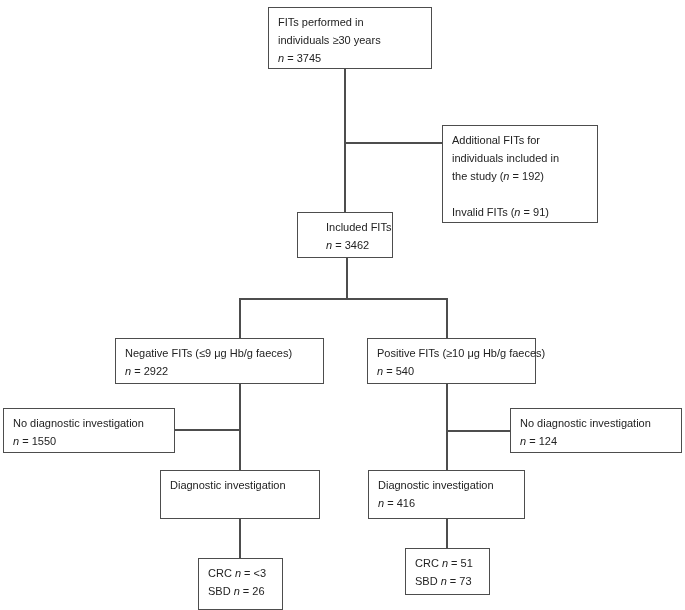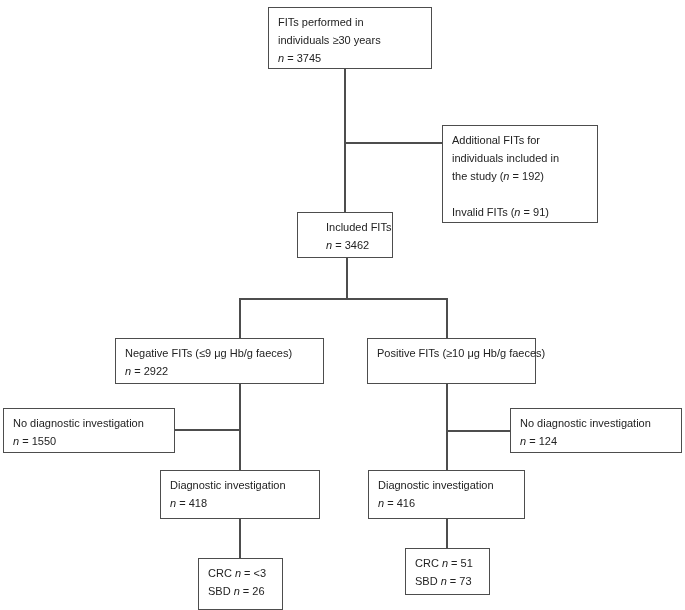--- a/index.html
+++ b/index.html
@@ -90,32 +90,32 @@
   <div class="flow-box" id="box-included-fits">
       <div class="box-line"><span>Included FITs</span></div>
       <div class="box-line"><i>n</i><span> = 3462</span></div>
     </div>
   <div class="flow-box" id="box-negative-fits">
       <div class="box-line"><span>Negative FITs (≤9 μg Hb/g faeces)</span></div>
       <div class="box-line"><i>n</i><span> = 2922</span></div>
     </div>
   <div class="flow-box" id="box-positive-fits">
       <div class="box-line"><span>Positive FITs (≥10 μg Hb/g faeces)</span></div>
+      <div class="box-line"><i>n</i><span> = 540</span></div>
     </div>
   <div class="flow-box" id="box-no-diag-negative">
       <div class="box-line"><span>No diagnostic investigation</span></div>
       <div class="box-line"><i>n</i><span> = 1550</span></div>
     </div>
   <div class="flow-box" id="box-no-diag-positive">
       <div class="box-line"><span>No diagnostic investigation</span></div>
       <div class="box-line"><i>n</i><span> = 124</span></div>
     </div>
   <div class="flow-box" id="box-diag-negative">
       <div class="box-line"><span>Diagnostic investigation</span></div>
-      <div class="box-line"><i>n</i><span> = 418</span></div>
     </div>
   <div class="flow-box" id="box-diag-positive">
       <div class="box-line"><span>Diagnostic investigation</span></div>
       <div class="box-line"><i>n</i><span> = 416</span></div>
     </div>
   <div class="flow-box" id="box-outcome-negative">
       <div class="box-line"><span>CRC </span><i>n</i><span> = &lt;3</span></div>
       <div class="box-line"><span>SBD </span><i>n</i><span> = 26</span></div>
     </div>
   <div class="flow-box" id="box-outcome-positive">

